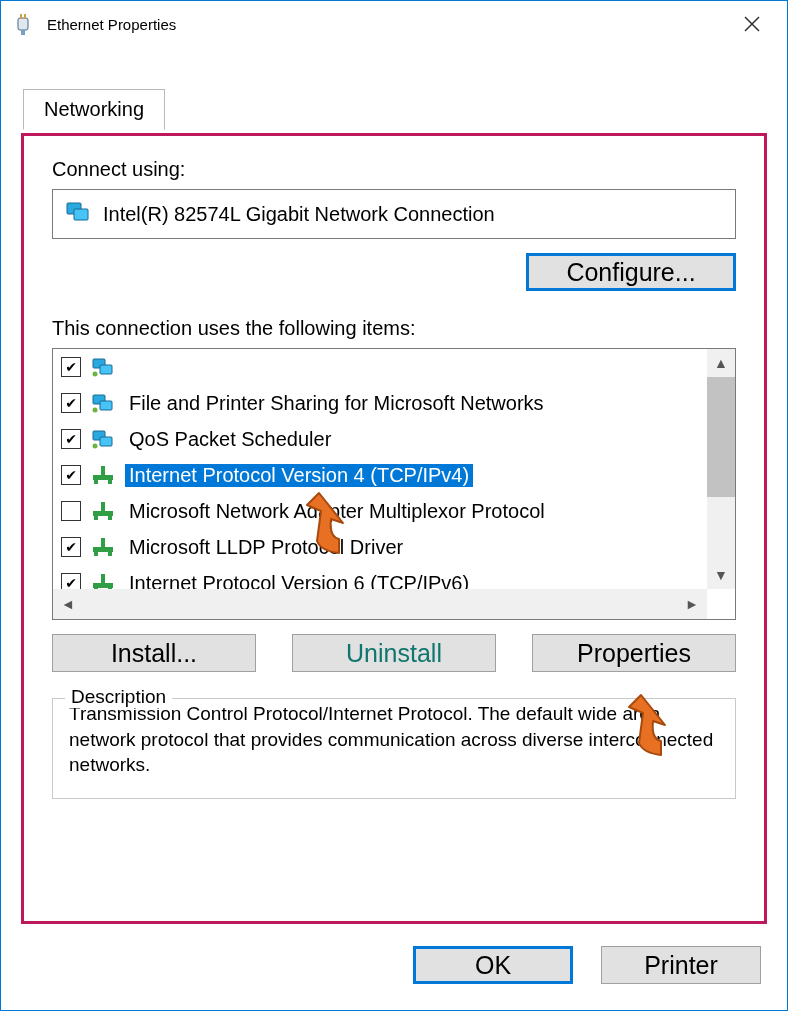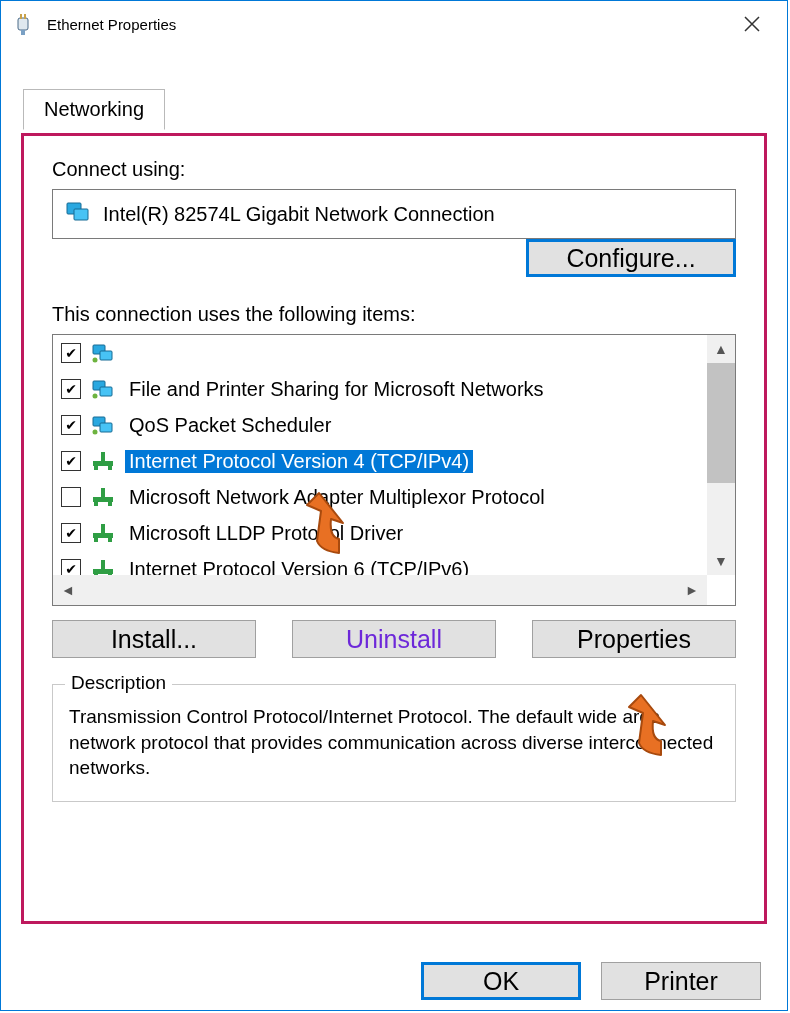--- a/index.html
+++ b/index.html
@@ -5,43 +5,43 @@
   html,body{margin:0;padding:0;font-family:"Segoe UI",Tahoma,sans-serif;font-size:18px;color:#000;background:#fff}
   .window{position:relative;width:788px;height:1011px;border:1px solid #0078d7;background:#fff;box-sizing:border-box}
   .titlebar{height:46px;display:flex;align-items:center;padding:0 12px}
   .titlebar .ticon{width:20px;height:26px;margin-right:14px;display:flex;align-items:center;justify-content:center}
   .titlebar .ttext{font-size:15px}
   .titlebar .close{margin-left:auto;width:46px;height:46px;display:flex;align-items:center;justify-content:center;font-size:24px;color:#333}
   .tabstrip{position:relative;margin:42px 0 0 22px}
   .tab{display:inline-block;border:1px solid #b9b9b9;border-bottom:1px solid #fff;background:#fff;padding:8px 20px;font-size:20px;position:relative;z-index:2}
   .tabbody{position:absolute;left:20px;right:20px;top:132px;bottom:86px;border:3px solid #be185d;background:#fff;padding:22px 28px 22px 28px;box-sizing:border-box}
   .lbl{font-size:20px;margin-bottom:8px}
-  .adapterbox{border:1px solid #7a7a7a;height:48px;display:flex;align-items:center;padding:0 10px;gap:12px;}
+  .adapterbox{border:1px solid #7a7a7a;height:48px;display:flex;align-items:center;padding:0 10px;gap:12px;margin-bottom:14px}
   .cfgrow{display:flex;justify-content:flex-end;margin-bottom:26px}
   .btn{border:1px solid #a0a0a0;background:#e1e1e1;height:38px;min-width:160px;font-size:25px;display:flex;align-items:center;justify-content:center;box-sizing:border-box;cursor:default}
   .btn.primary{border:3px solid #0078d7}
-  .btn.disabled{color:#6d28d9}
+  .btn.disabled{color:#0f766e}
   .listbox{position:relative;border:1px solid #7a7a7a;height:270px;margin:8px 0 14px 0;display:flex;flex-direction:column}
   .listinner{flex:1;overflow:hidden}
   .item{display:flex;align-items:center;height:36px;padding-left:8px;gap:10px;white-space:nowrap}
   .item .cb{width:18px;height:18px;border:1px solid #333;display:flex;align-items:center;justify-content:center;font-size:14px;line-height:1}
   .item .ico{width:24px;height:22px}
   .item .txt{font-size:20px;padding:0 4px}
   .item.sel .txt{background:#0078d7;color:#fff}
   .vscroll{position:absolute;top:0;right:0;bottom:30px;width:28px;background:#f0f0f0;display:flex;flex-direction:column}
   .vscroll .arr{height:28px;display:flex;align-items:center;justify-content:center;color:#555;font-size:14px}
   .vscroll .thumb{background:#c2c2c2;flex:0 0 120px}
   .hscroll{position:absolute;left:0;right:28px;bottom:0;height:30px;background:#f0f0f0;display:flex}
   .hscroll .arr{width:30px;display:flex;align-items:center;justify-content:center;color:#555;font-size:14px}
   .btnrow{display:flex;gap:36px;margin-bottom:26px}
   .btnrow .btn{flex:1}
-  .groupbox{border:1px solid #c9c9c9;padding:19px 16px 20px 16px;position:relative;margin-top:6px}
+  .groupbox{border:1px solid #c9c9c9;padding:2px 16px 20px 16px;position:relative;margin-top:6px}
   .groupbox .legend{position:absolute;top:-13px;left:12px;background:#fff;padding:0 6px;font-size:19px}
   .groupbox .desc{font-size:19px;line-height:1.35}
-  .footer{position:absolute;right:26px;bottom:10px;display:flex;gap:20px}
+  .footer{position:absolute;right:26px;bottom:26px;display:flex;gap:28px}
   .arrow-cursor{position:absolute;pointer-events:none}
 </style>
 </head>
 <body>
 
 <div class="window">
 
   <div class="titlebar">
     <span class="ticon">
       <svg width="16" height="24" viewBox="0 0 16 24">

